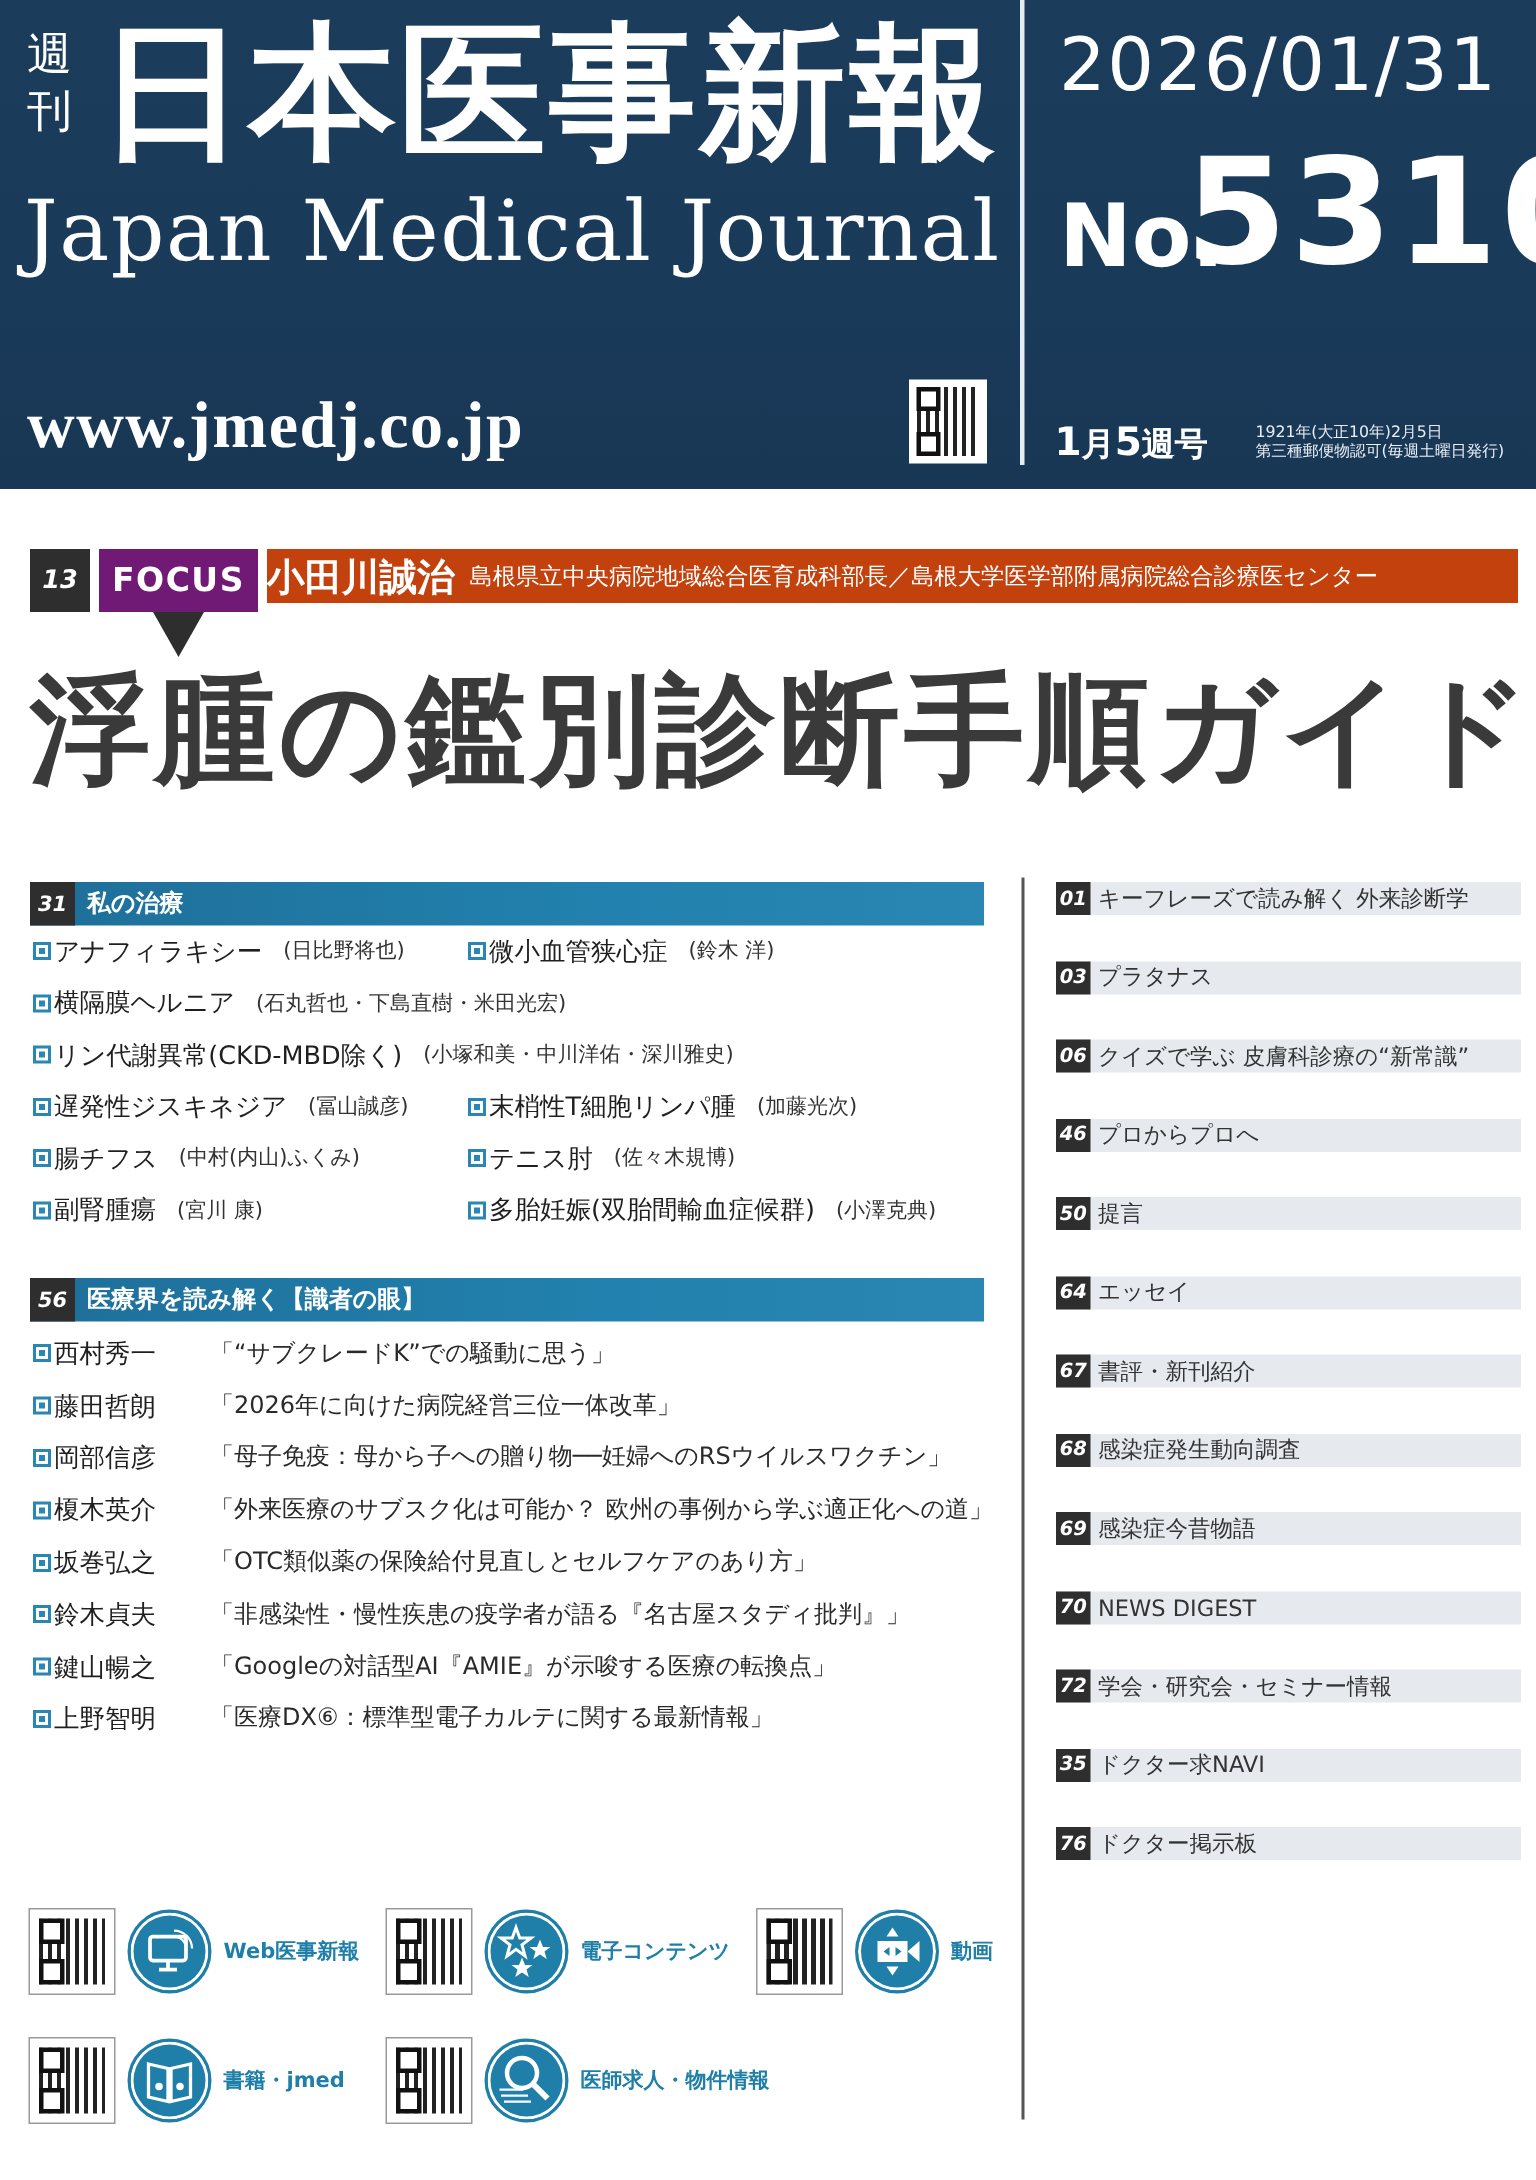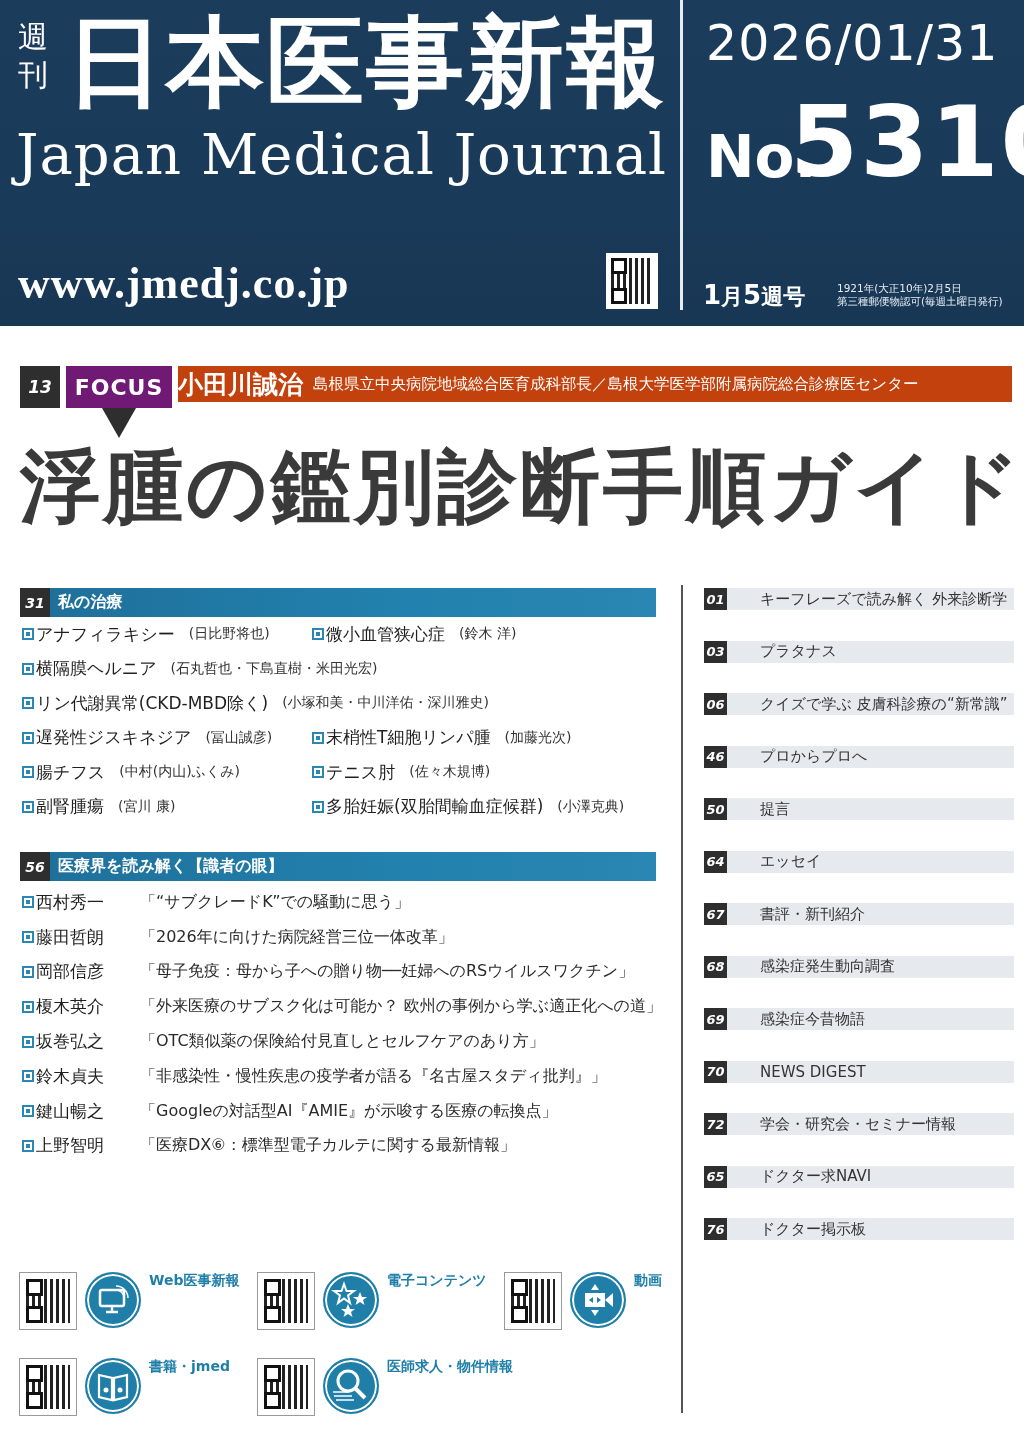--- a/index.html
+++ b/index.html
@@ -50,26 +50,26 @@
 
   .opinion-list { position: absolute; left: 22px; top: 885px; width: 640px; }
   .op-row { height: 34.8px; display: flex; align-items: center; white-space: nowrap; }
   .op-name { width: 118px; font-size: 17px; color: #1f1f1f; display: flex; align-items: center; }
   .op-title { font-size: 16px; color: #2a2a2a; }
 
   
   .v-divider { position: absolute; left: 681px; top: 585px; width: 2px; height: 828px; background: #555; }
   .index-list { position: absolute; left: 704px; top: 588px; width: 310px; }
   .idx-row { height: 52.5px; }
-  .idx-item { display: flex; height: 22px; background: #e6eaee; align-items: stretch; gap: 28px; }
+  .idx-item { display: flex; height: 22px; background: #e6eaee; align-items: stretch; }
   .idx-num { width: 23px; background: #2e2e2e; color: #fff; font-style: italic; font-weight: bold; font-size: 13px; display: flex; align-items: center; justify-content: center; }
   .idx-label { padding-left: 5px; font-size: 15px; font-weight: normal; color: #333; display: flex; align-items: center; white-space: nowrap; }
 
   
-  .link-item { position: absolute; display: flex; align-items: flex-start; gap: 8px; }
+  .link-item { position: absolute; display: flex; align-items: center; gap: 8px; }
   .qr-box { width: 58px; height: 58px; border: 1px solid #999; background: #fff; padding: 6px; }
   .qr { width: 100%; height: 100%; background:
       repeating-linear-gradient(90deg, #222 0 3px, transparent 3px 6px),
       repeating-linear-gradient(0deg, #fff 0 2px, transparent 2px 5px);
       position: relative; }
   .qr::before, .qr::after { content: ""; position: absolute; width: 11px; height: 11px; border: 3px solid #111; background: #fff; }
   .qr::before { left: 0; top: 0; }
   .qr::after { left: 0; bottom: 0; }
   .mh-qr .qr::before, .mh-qr .qr::after { width: 10px; height: 10px; }
   .circle-icon { width: 56px; height: 56px; border-radius: 50%; background: #1f7fa8; border: 2px solid #1f7fa8; box-shadow: inset 0 0 0 2px #fff; display: flex; align-items: center; justify-content: center; }
@@ -304,21 +304,21 @@
       </div>
     </div>
   <div class="idx-row">
       <div class="idx-item">
         <span class="idx-num">72</span>
         <span class="idx-label">学会・研究会・セミナー情報</span>
       </div>
     </div>
   <div class="idx-row">
       <div class="idx-item">
-        <span class="idx-num">65</span>
+        <span class="idx-num">35</span>
         <span class="idx-label">ドクター求NAVI</span>
       </div>
     </div>
   <div class="idx-row">
       <div class="idx-item">
         <span class="idx-num">76</span>
         <span class="idx-label">ドクター掲示板</span>
       </div>
     </div>
 </nav>

